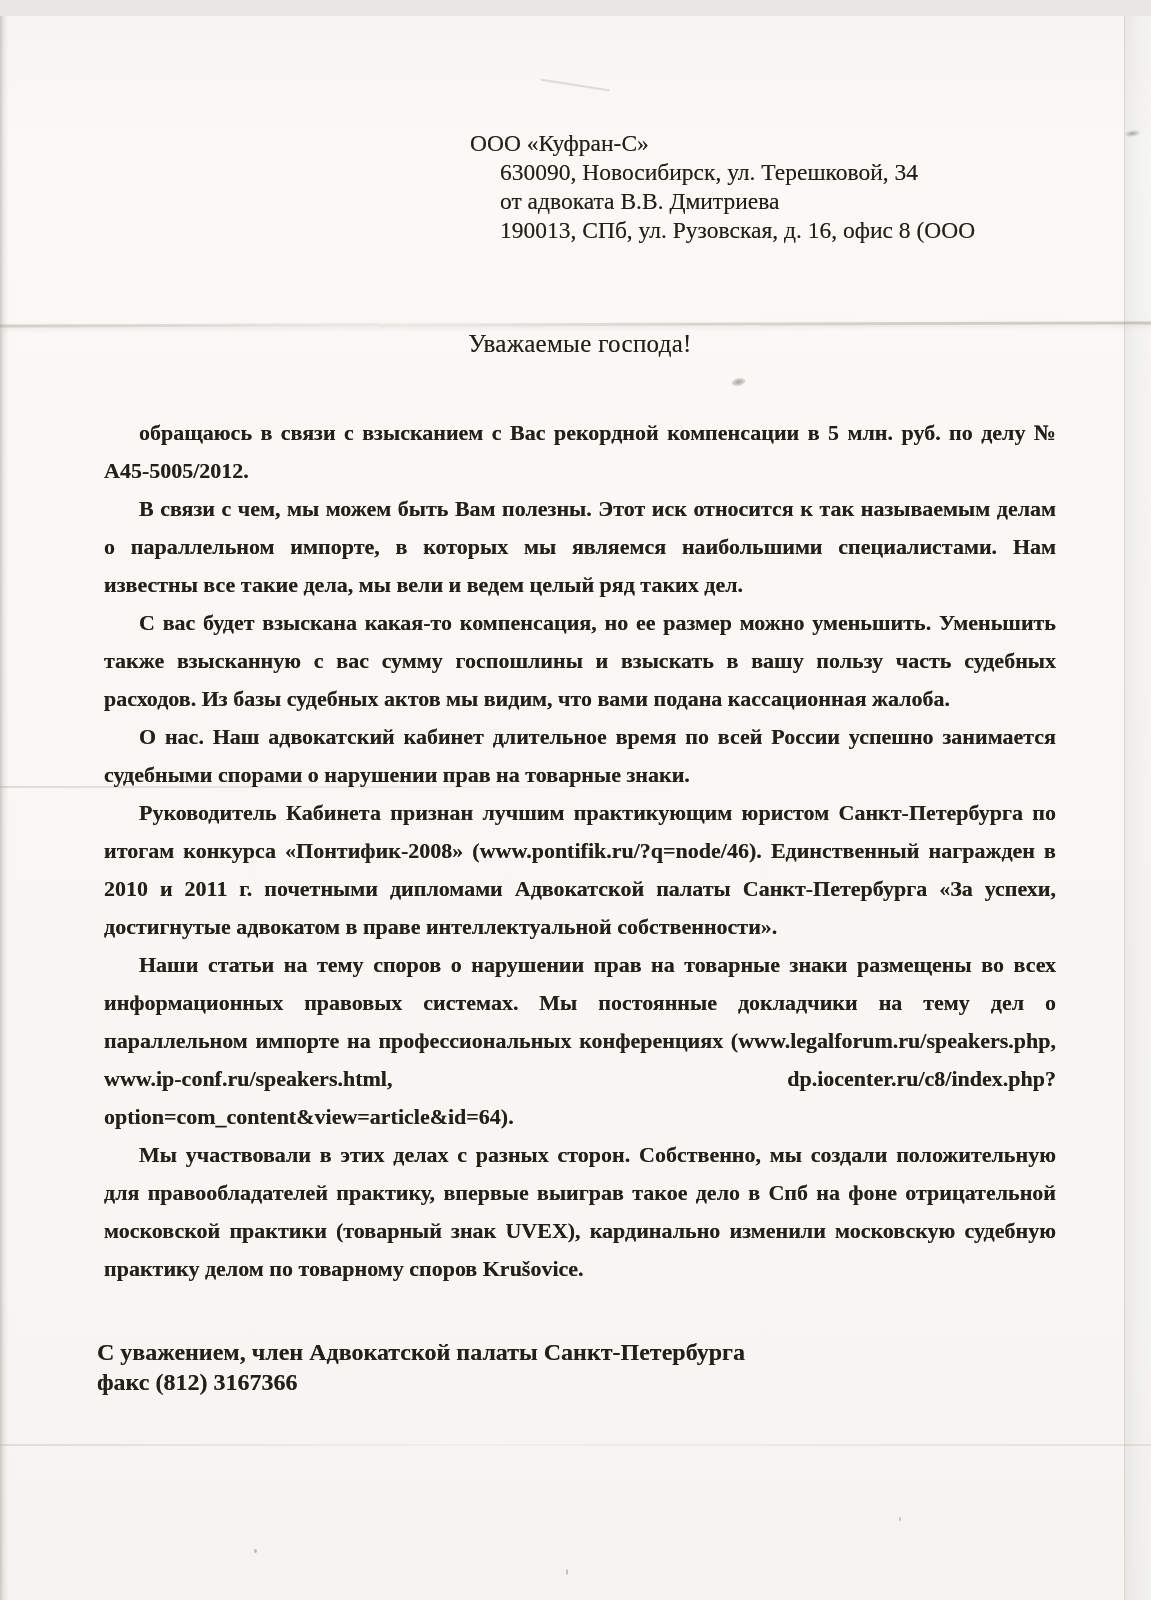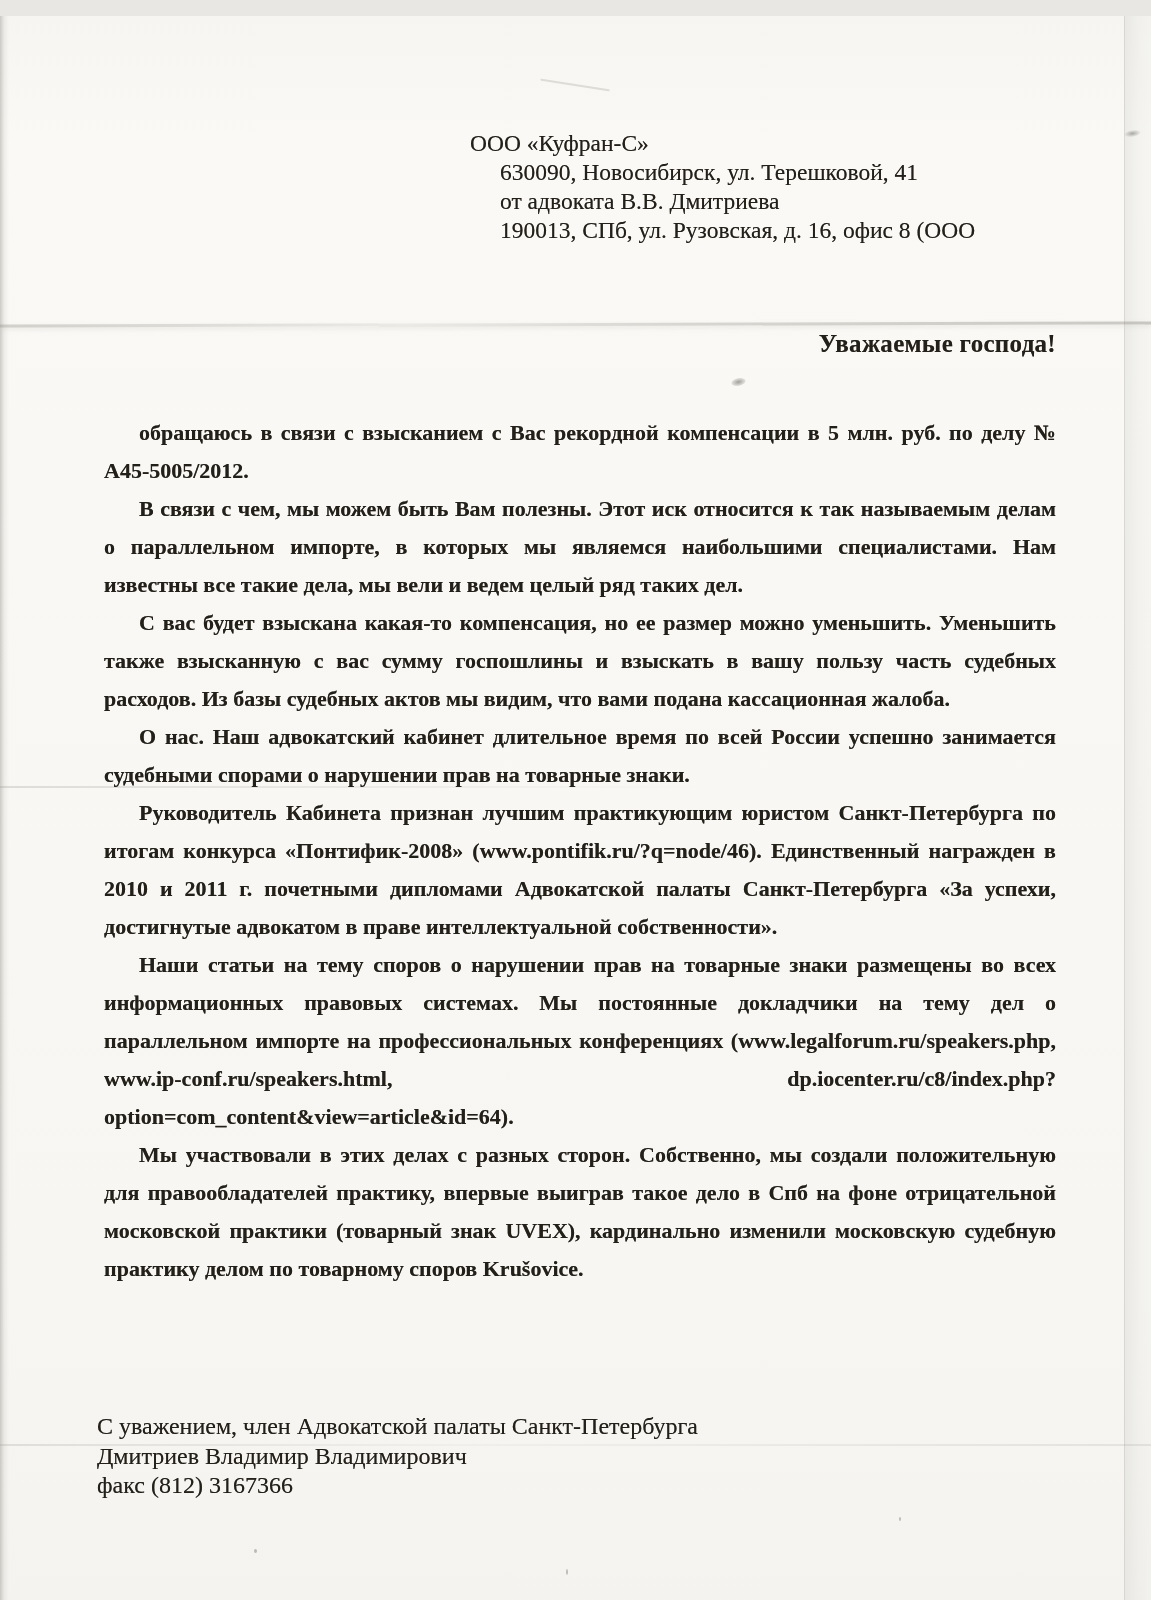--- a/index.html
+++ b/index.html
@@ -75,23 +75,23 @@
     font-size: 23.5px;
     line-height: 29px;
     white-space: nowrap;
   }
   .recipient .addr { padding-left: 30px; }
 
   .salutation {
     position: absolute;
     left: 104px; top: 314px;
     width: 952px;
-    text-align: right;
+    text-align: center;
     font-size: 25px;
-    font-weight: bold;
+    font-weight: normal;
     letter-spacing: 0.3px;
   }
 
   .body-text {
     position: absolute;
     left: 104px; top: 398px;
     width: 952px;
     font-size: 22px;
     line-height: 38px;
     text-align: justify;
@@ -100,24 +100,25 @@
   .body-text p {
     margin: 0;
     text-indent: 35px;
     text-align: justify;
     -moz-text-align-last: left;
     text-align-last: left;
   }
 
   .signature {
     position: absolute;
-    left: 97px; top: 1396px;
+    left: 97px; top: 1322px;
     font-size: 24px;
     line-height: 29.5px;
     white-space: nowrap;
+    font-weight: bold;
   }
 </style>
 </head>
 <body>
 
 <div class="page">
 
   <div class="edge-left"></div>
   <div class="edge-right"></div>
   <div class="crease crease-top"></div>
@@ -125,36 +126,35 @@
   <div class="crease crease-bottom"></div>
   <div class="fold-mark"></div>
   <div class="smudge smudge-body"></div>
   <div class="smudge smudge-edge"></div>
   <div class="speck speck-1"></div>
   <div class="speck speck-2"></div>
   <div class="speck speck-3"></div>
 
   <div class="recipient">
     <div class="company">ООО «Куфран-С»</div>
-    <div class="addr">630090, Новосибирск, ул. Терешковой, 41</div>
+    <div class="addr">630090, Новосибирск, ул. Терешковой, 34</div>
     <div class="addr">от адвоката В.В. Дмитриева</div>
     <div class="addr">190013, СПб, ул. Рузовская, д. 16, офис 8 (ООО</div>
   </div>
 
   <div class="salutation">Уважаемые господа!</div>
 
   <div class="body-text">
     <p>обращаюсь в связи с взысканием с Вас рекордной компенсации в 5 млн. руб. по делу № А45-5005/2012.</p>
     <p>В связи с чем, мы можем быть Вам полезны. Этот иск относится к так называемым делам о параллельном импорте, в которых мы являемся наибольшими специалистами. Нам известны все такие дела, мы вели и ведем целый ряд таких дел.</p>
     <p>С вас будет взыскана какая-то компенсация, но ее размер можно уменьшить. Уменьшить также взысканную с вас сумму госпошлины и взыскать в вашу пользу часть судебных расходов. Из базы судебных актов мы видим, что вами подана кассационная жалоба.</p>
     <p>О нас. Наш адвокатский кабинет длительное время по всей России успешно занимается судебными спорами о нарушении прав на товарные знаки.</p>
     <p>Руководитель Кабинета признан лучшим практикующим юристом Санкт-Петербурга по итогам конкурса «Понтифик-2008» (www.pontifik.ru/?q=node/46). Единственный награжден в 2010 и 2011 г. почетными дипломами Адвокатской палаты Санкт-Петербурга «За успехи, достигнутые адвокатом в праве интеллектуальной собственности».</p>
     <p>Наши статьи на тему споров о нарушении прав на товарные знаки размещены во всех информационных правовых системах. Мы постоянные докладчики на тему дел о параллельном импорте на профессиональных конференциях (www.legalforum.ru/speakers.php, www.ip-conf.ru/speakers.html, dp.iocenter.ru/c8/index.php?option=com_content&amp;view=article&amp;id=64).</p>
     <p>Мы участвовали в этих делах с разных сторон. Собственно, мы создали положительную для правообладателей практику, впервые выиграв такое дело в Спб на фоне отрицательной московской практики (товарный знак UVEX), кардинально изменили московскую судебную практику делом по товарному споров Krušovice.</p>
   </div>
 
   <div class="signature">
     <div>С уважением, член Адвокатской палаты Санкт-Петербурга</div>
-    <div>Дмитриев Владимир Владимирович</div>
     <div>факс (812) 3167366</div>
   </div>
 
 </div>
 
 </body></html>

